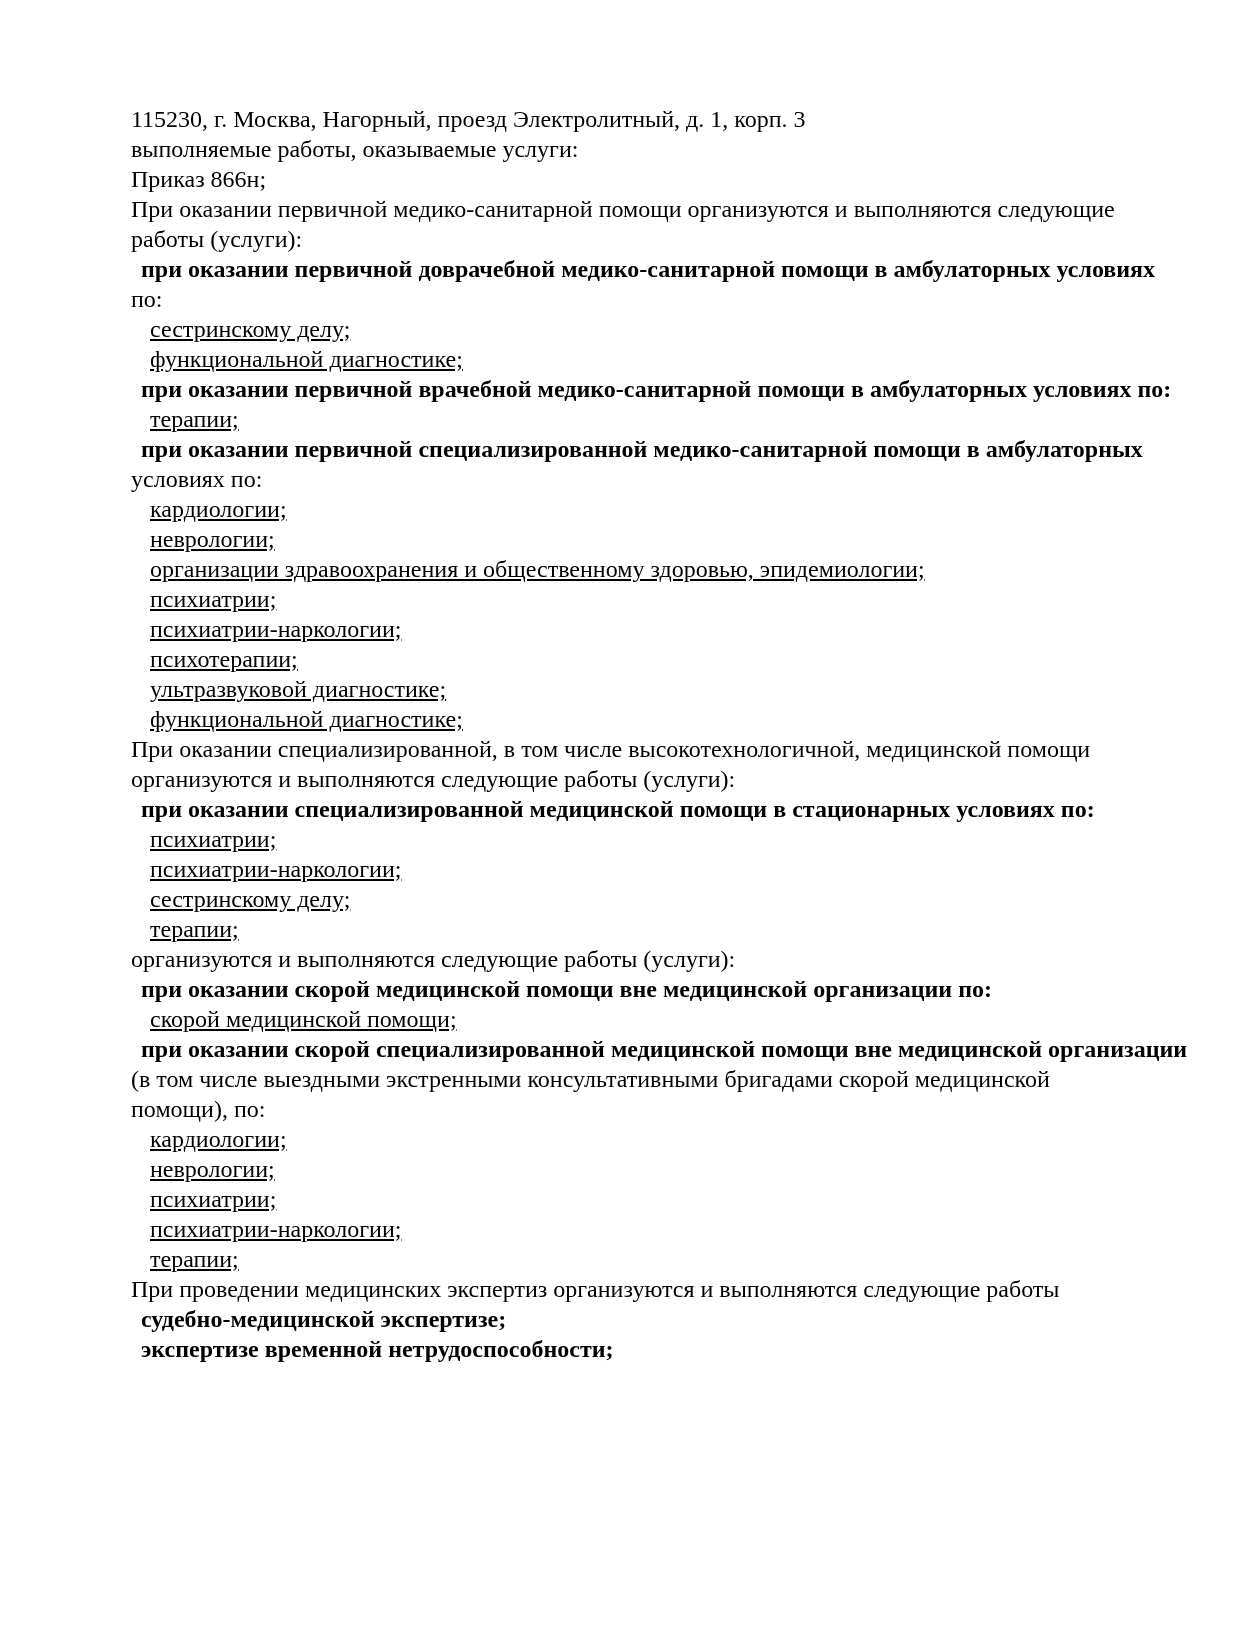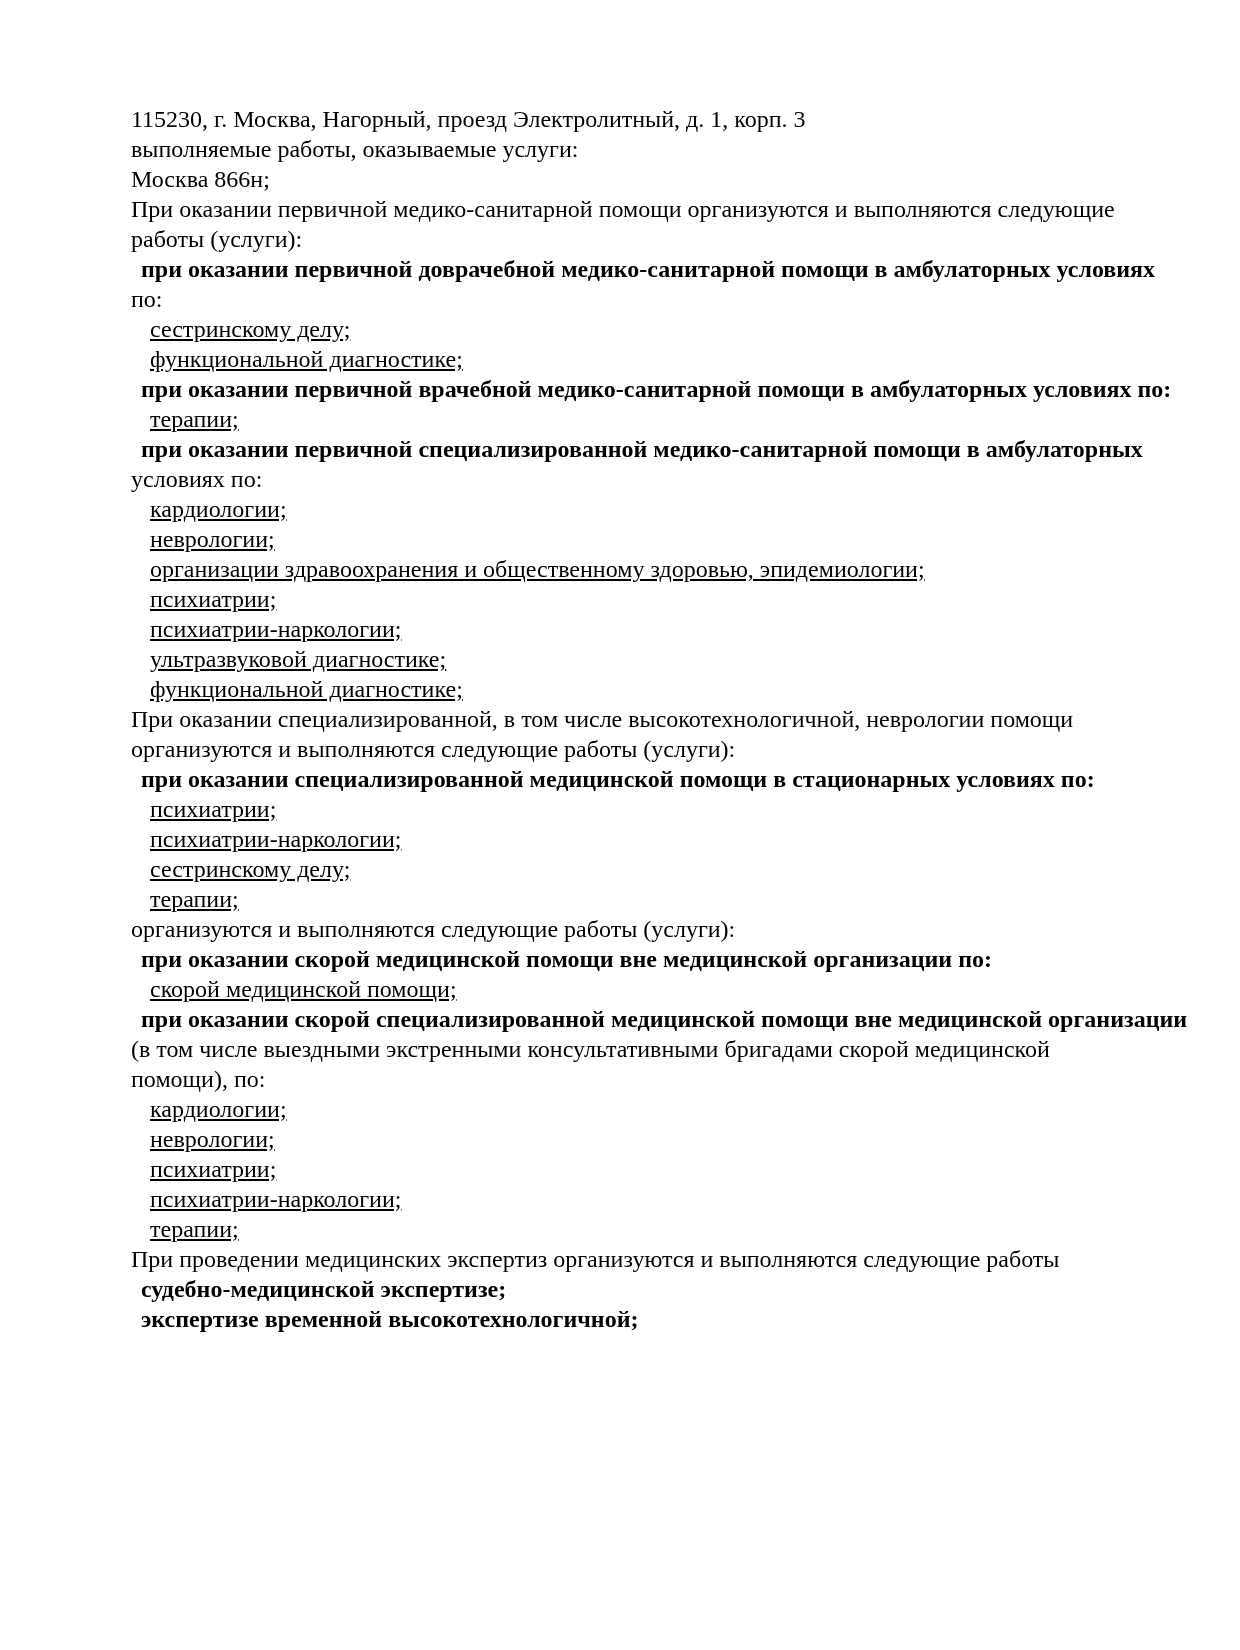--- a/index.html
+++ b/index.html
@@ -30,53 +30,54 @@
   .indent-1 { padding-left: 10px; font-weight: bold; }
   .indent-2 { padding-left: 19px; text-decoration: underline; }
 </style>
 </head>
 <body>
 
 <div class="page">
   <div class="content">
       <div class="line indent-0">115230, г. Москва, Нагорный, проезд Электролитный, д. 1, корп. 3</div>
       <div class="line indent-0">выполняемые работы, оказываемые услуги:</div>
-      <div class="line indent-0">Москва 866н;</div>
+      <div class="line indent-0">Приказ 866н;</div>
       <div class="line indent-0">При оказании первичной медико-санитарной помощи организуются и выполняются следующие</div>
       <div class="line indent-0">работы (услуги):</div>
       <div class="line indent-1">при оказании первичной доврачебной медико-санитарной помощи в амбулаторных условиях</div>
       <div class="line indent-0">по:</div>
       <div class="line indent-2">сестринскому делу;</div>
       <div class="line indent-2">функциональной диагностике;</div>
       <div class="line indent-1">при оказании первичной врачебной медико-санитарной помощи в амбулаторных условиях по:</div>
       <div class="line indent-2">терапии;</div>
       <div class="line indent-1">при оказании первичной специализированной медико-санитарной помощи в амбулаторных</div>
       <div class="line indent-0">условиях по:</div>
       <div class="line indent-2">кардиологии;</div>
       <div class="line indent-2">неврологии;</div>
       <div class="line indent-2">организации здравоохранения и общественному здоровью, эпидемиологии;</div>
       <div class="line indent-2">психиатрии;</div>
       <div class="line indent-2">психиатрии-наркологии;</div>
+      <div class="line indent-2">психотерапии;</div>
       <div class="line indent-2">ультразвуковой диагностике;</div>
       <div class="line indent-2">функциональной диагностике;</div>
-      <div class="line indent-0">При оказании специализированной, в том числе высокотехнологичной, неврологии помощи</div>
+      <div class="line indent-0">При оказании специализированной, в том числе высокотехнологичной, медицинской помощи</div>
       <div class="line indent-0">организуются и выполняются следующие работы (услуги):</div>
       <div class="line indent-1">при оказании специализированной медицинской помощи в стационарных условиях по:</div>
       <div class="line indent-2">психиатрии;</div>
       <div class="line indent-2">психиатрии-наркологии;</div>
       <div class="line indent-2">сестринскому делу;</div>
       <div class="line indent-2">терапии;</div>
       <div class="line indent-0">организуются и выполняются следующие работы (услуги):</div>
       <div class="line indent-1">при оказании скорой медицинской помощи вне медицинской организации по:</div>
       <div class="line indent-2">скорой медицинской помощи;</div>
       <div class="line indent-1">при оказании скорой специализированной медицинской помощи вне медицинской организации</div>
       <div class="line indent-0">(в том числе выездными экстренными консультативными бригадами скорой медицинской</div>
       <div class="line indent-0">помощи), по:</div>
       <div class="line indent-2">кардиологии;</div>
       <div class="line indent-2">неврологии;</div>
       <div class="line indent-2">психиатрии;</div>
       <div class="line indent-2">психиатрии-наркологии;</div>
       <div class="line indent-2">терапии;</div>
       <div class="line indent-0">При проведении медицинских экспертиз организуются и выполняются следующие работы</div>
       <div class="line indent-1">судебно-медицинской экспертизе;</div>
-      <div class="line indent-1">экспертизе временной высокотехнологичной;</div>
+      <div class="line indent-1">экспертизе временной нетрудоспособности;</div>
     </div>
 </div>
 
 </body></html>

